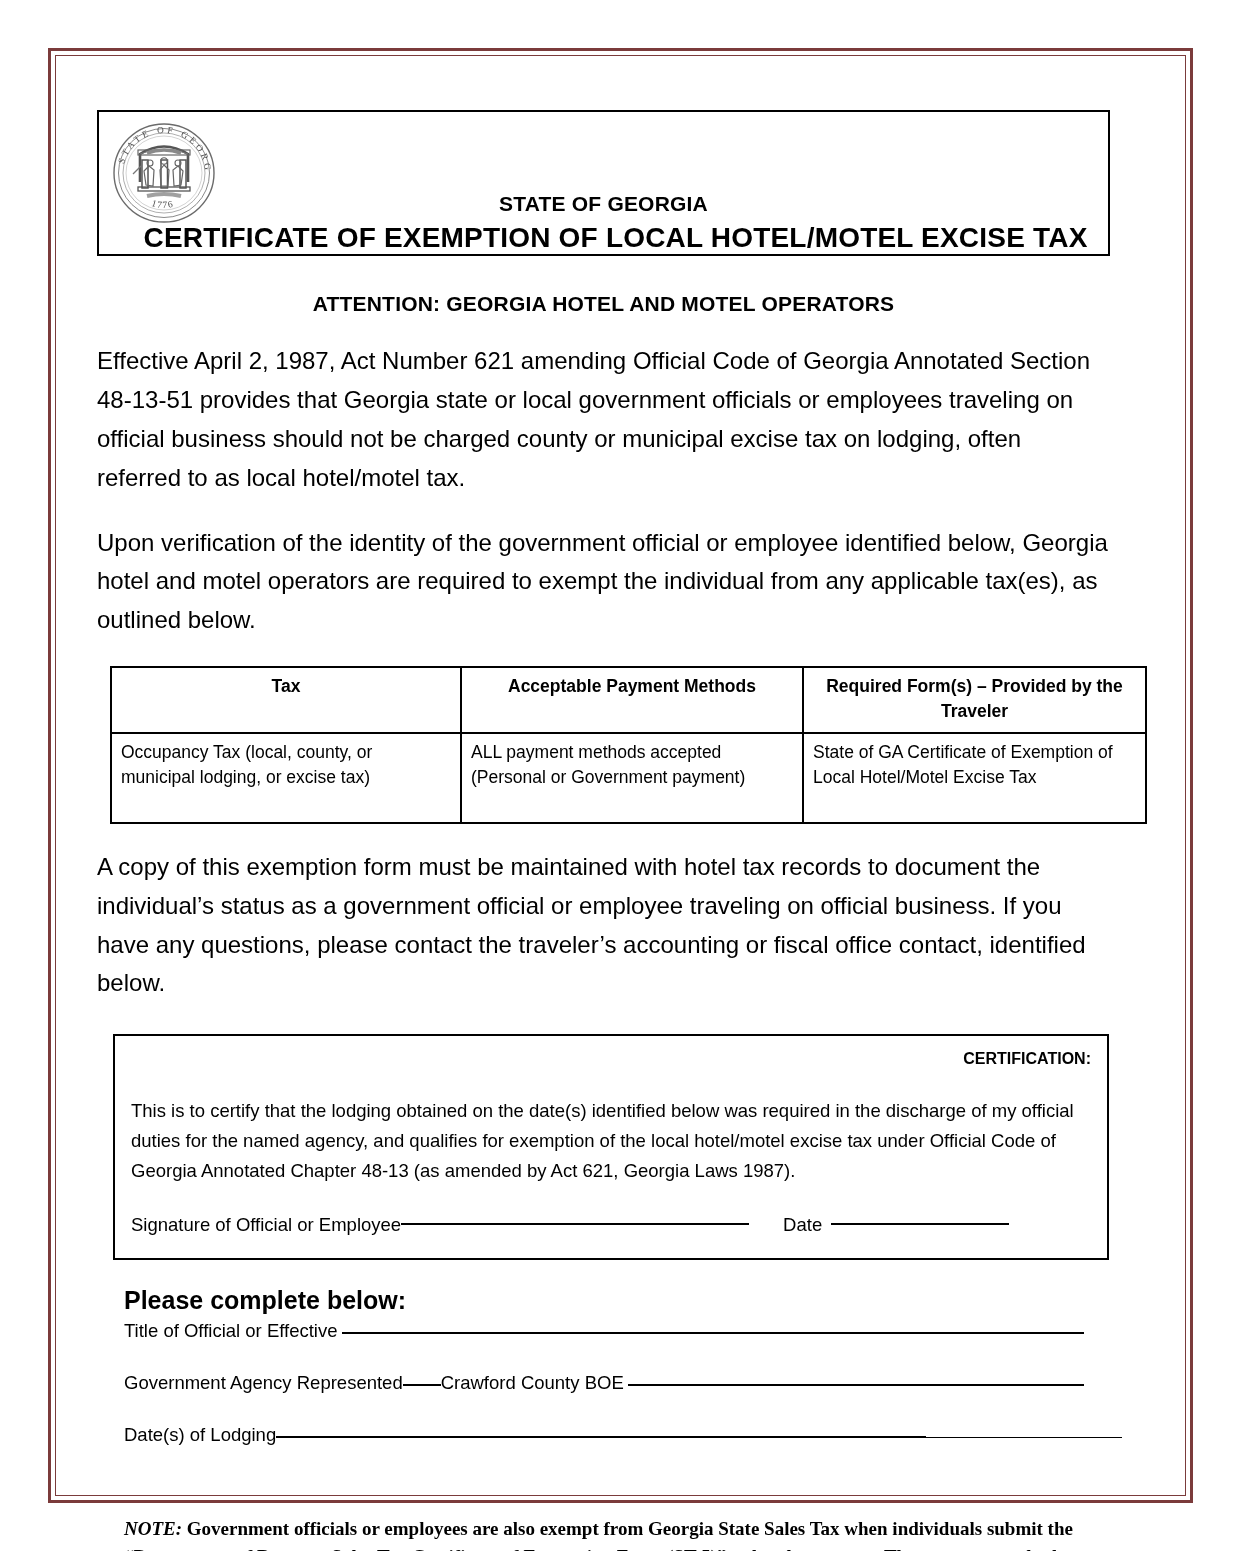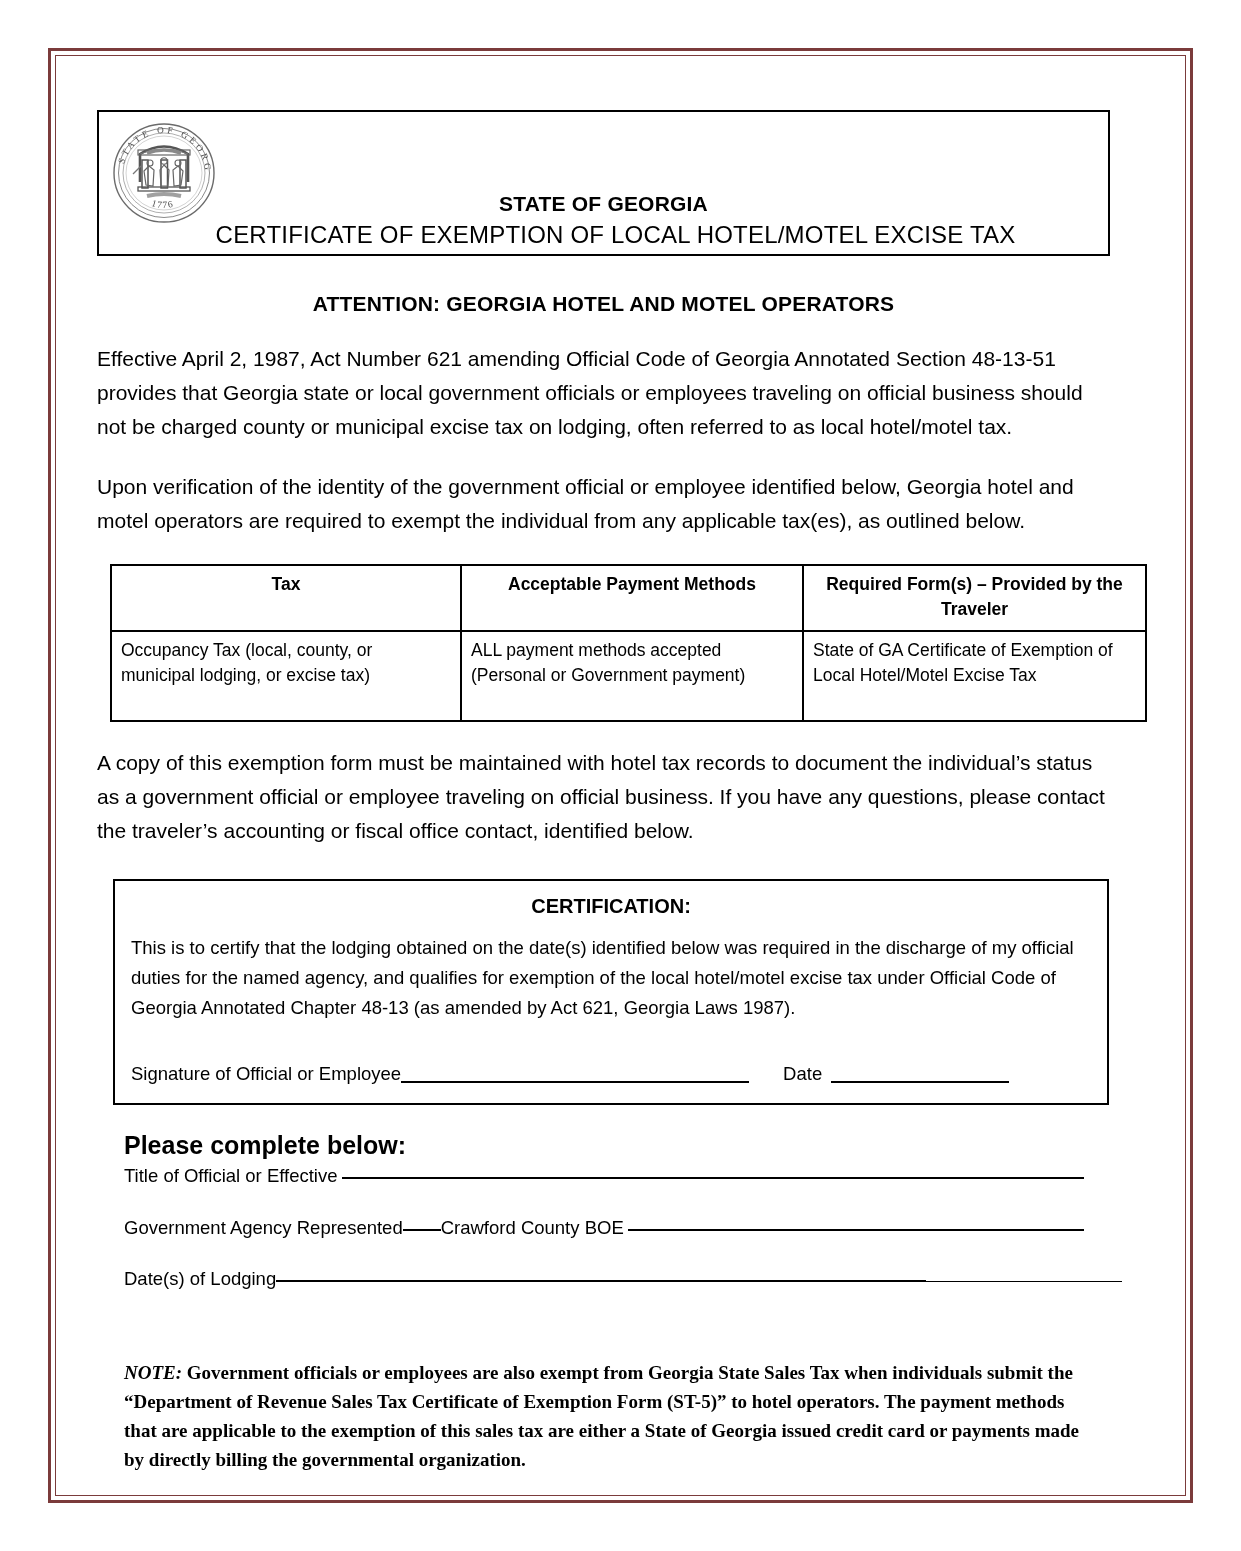--- a/index.html
+++ b/index.html
@@ -71,39 +71,39 @@
     top: 78px;
     text-align: center;
   }
   .header-line1 {
     font-size: 21px;
     font-weight: bold;
     letter-spacing: 0.2px;
     line-height: 1.35;
   }
   .header-line2 {
-    font-size: 24px;
-    font-weight: normal;
+    font-size: 28px;
+    font-weight: bold;
     letter-spacing: 0.2px;
     line-height: 1.45;
     padding-left: 24px;
   }
 
   
   .attention {
     text-align: center;
     font-size: 21px;
     font-weight: bold;
     margin-top: 36px;
     letter-spacing: 0.2px;
   }
 
   
   .para {
-    font-size: 21px;
+    font-size: 24px;
     line-height: 1.62;
     margin-top: 26px;
     text-align: left;
   }
   .para.tight { margin-top: 24px; }
 
   
   .tax-table {
     border-collapse: collapse;
     width: 975px;
@@ -136,34 +136,34 @@
     border: 2px solid #000;
     box-sizing: border-box;
     margin-top: 31px;
     margin-left: 16px;
     width: 996px;
     height: 226px;
     padding: 14px 16px 0 16px;
     position: relative;
   }
   .cert-title {
-    text-align: center;
-    font-size: 20px;
-    font-weight: bold;
-    margin-bottom: 15px;
+    text-align: right;
+    font-size: 16px;
+    font-weight: bold;
+    margin-bottom: 28px;
   }
   .cert-para {
     font-size: 18.5px;
     line-height: 1.62;
   }
   .sig-row {
-    margin-top: 40px;
+    margin-top: 28px;
     font-size: 18.5px;
     display: flex;
-    align-items: flex-end;
+    align-items: center;
     white-space: nowrap;
   }
   .rule {
     display: inline-block;
     border-bottom: 2px solid #000;
     height: 1px;
     vertical-align: baseline;
     position: relative;
     top: -2px;
   }

